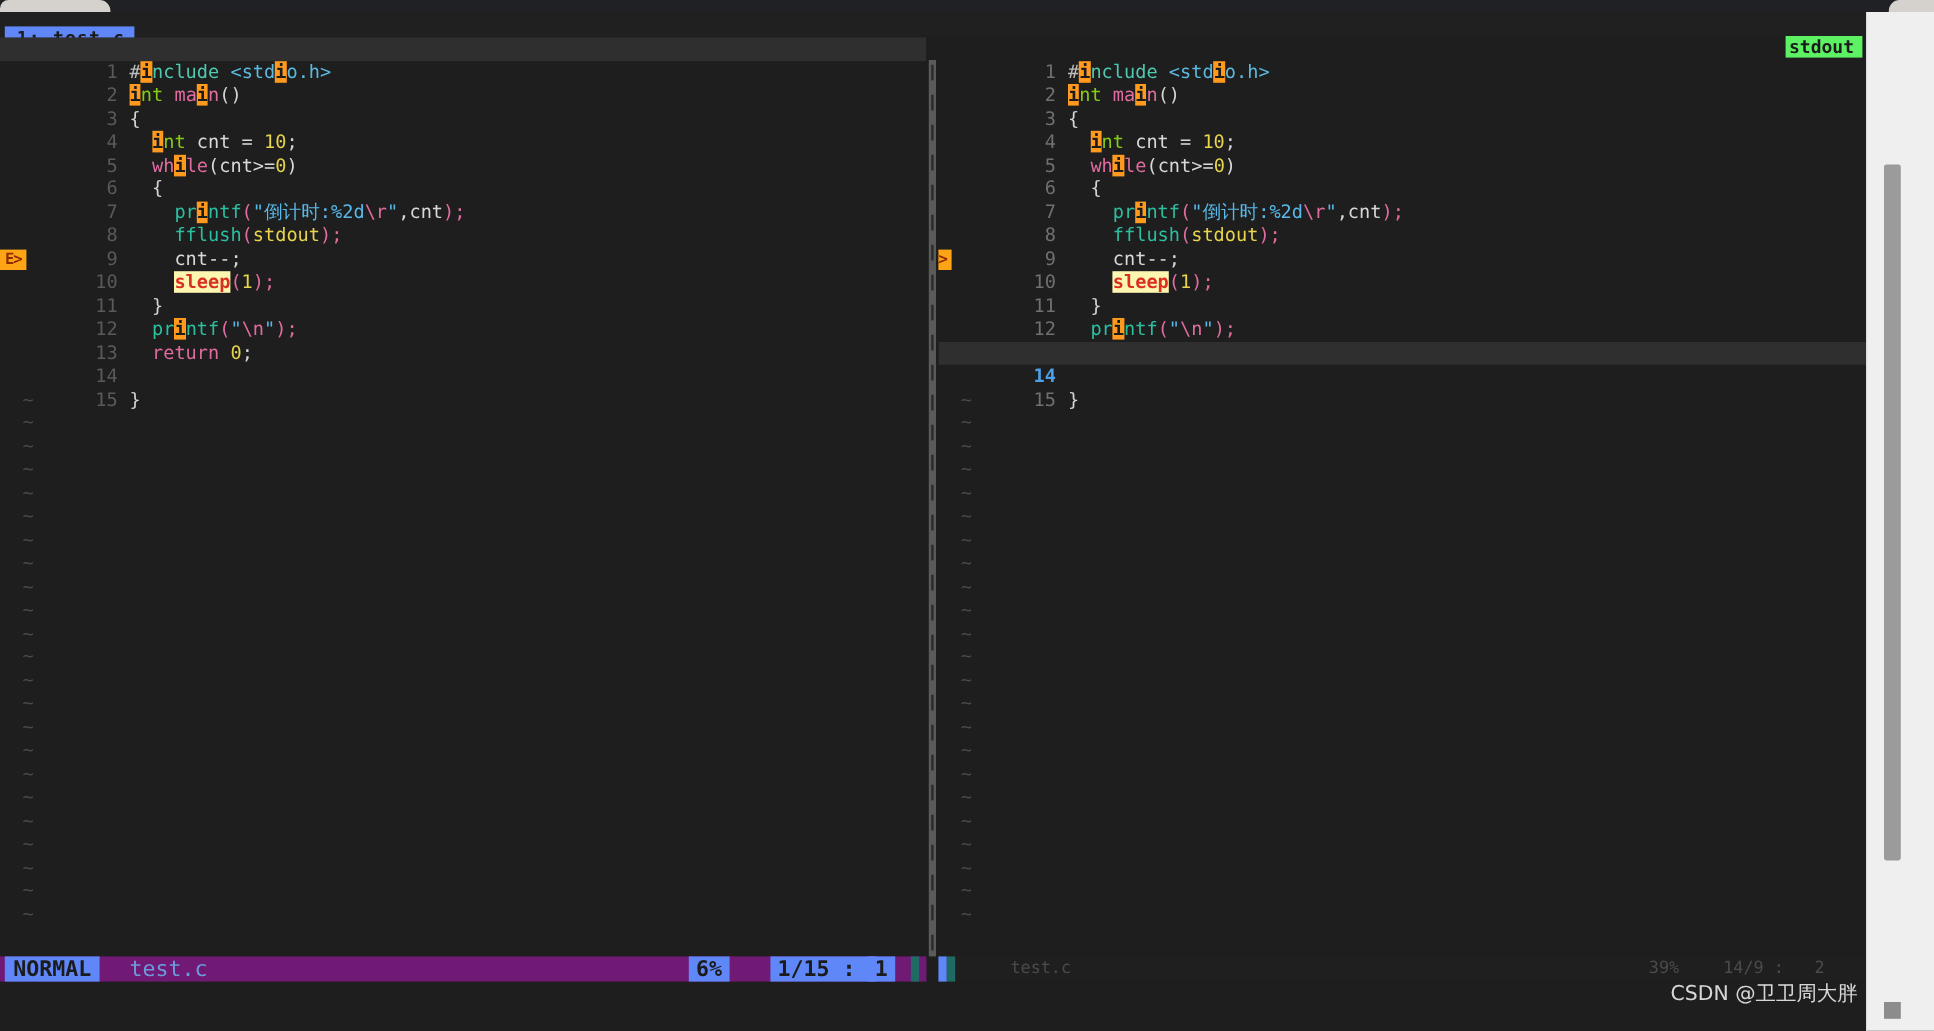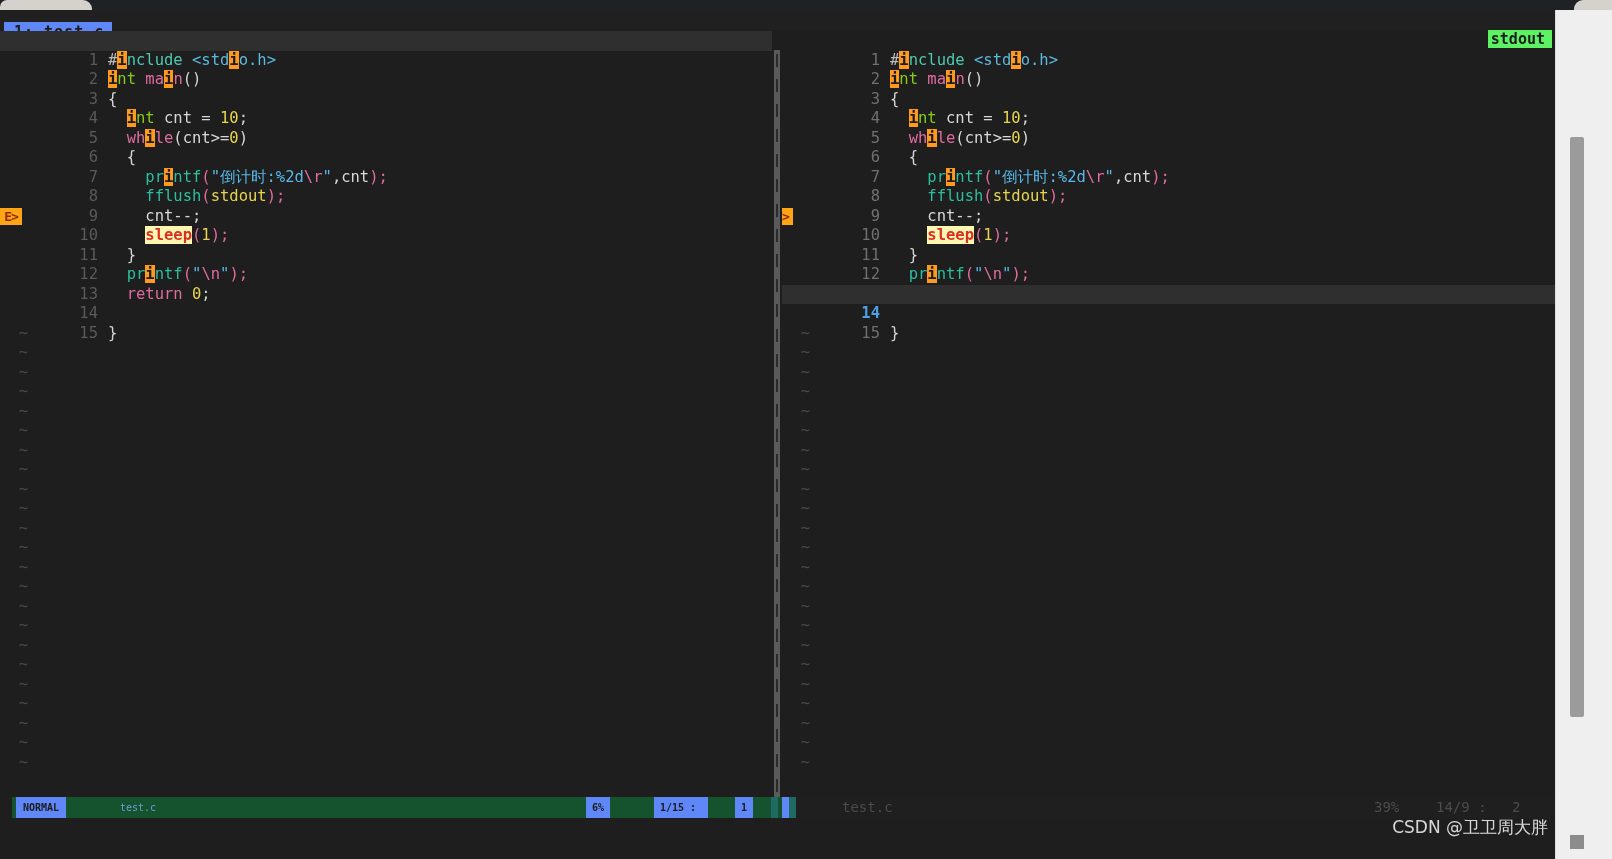--- a/index.html
+++ b/index.html
@@ -200,24 +200,24 @@
   #divider .dash {
     position: absolute;
     left: 4px;
     width: 2px; height: 13px;
     background: #2b2b2b;
   }
 
   
   #status-left {
     position: absolute;
-    left: 12px; top: 787px;
+    left: 0; top: 787px;
     width: 772px; height: 21px;
-    background: #14532d;
-    font-size: 10px;
+    background: #701a75;
+    font-size: 18px;
     line-height: 21px;
     white-space: pre;
   }
   #status-right {
     position: absolute;
     left: 782px; top: 787px;
     width: 774px; height: 21px;
     background: #1f1f1f;
     font-size: 14px;
     line-height: 21px;

